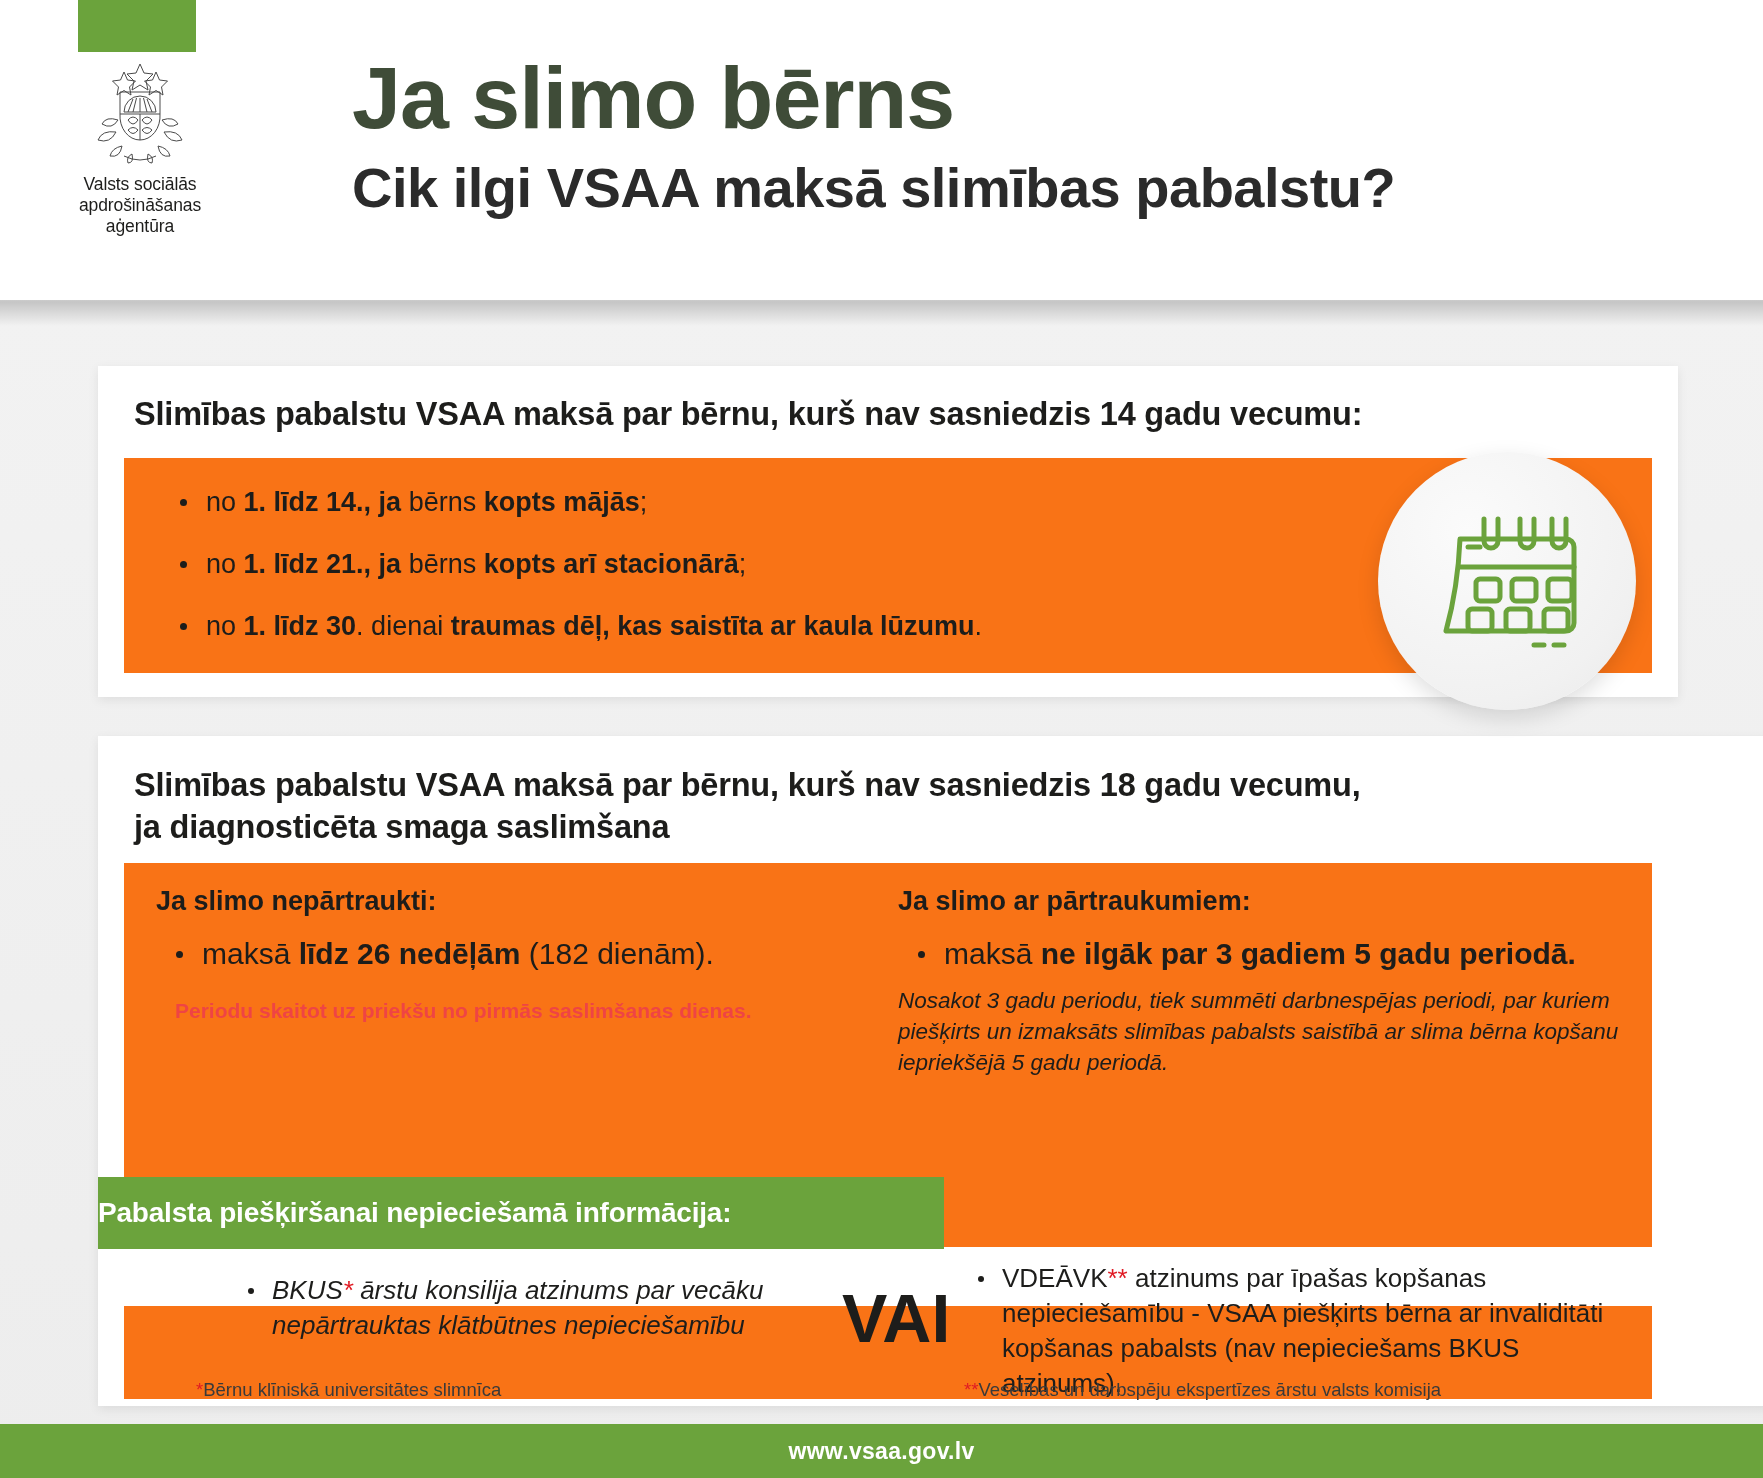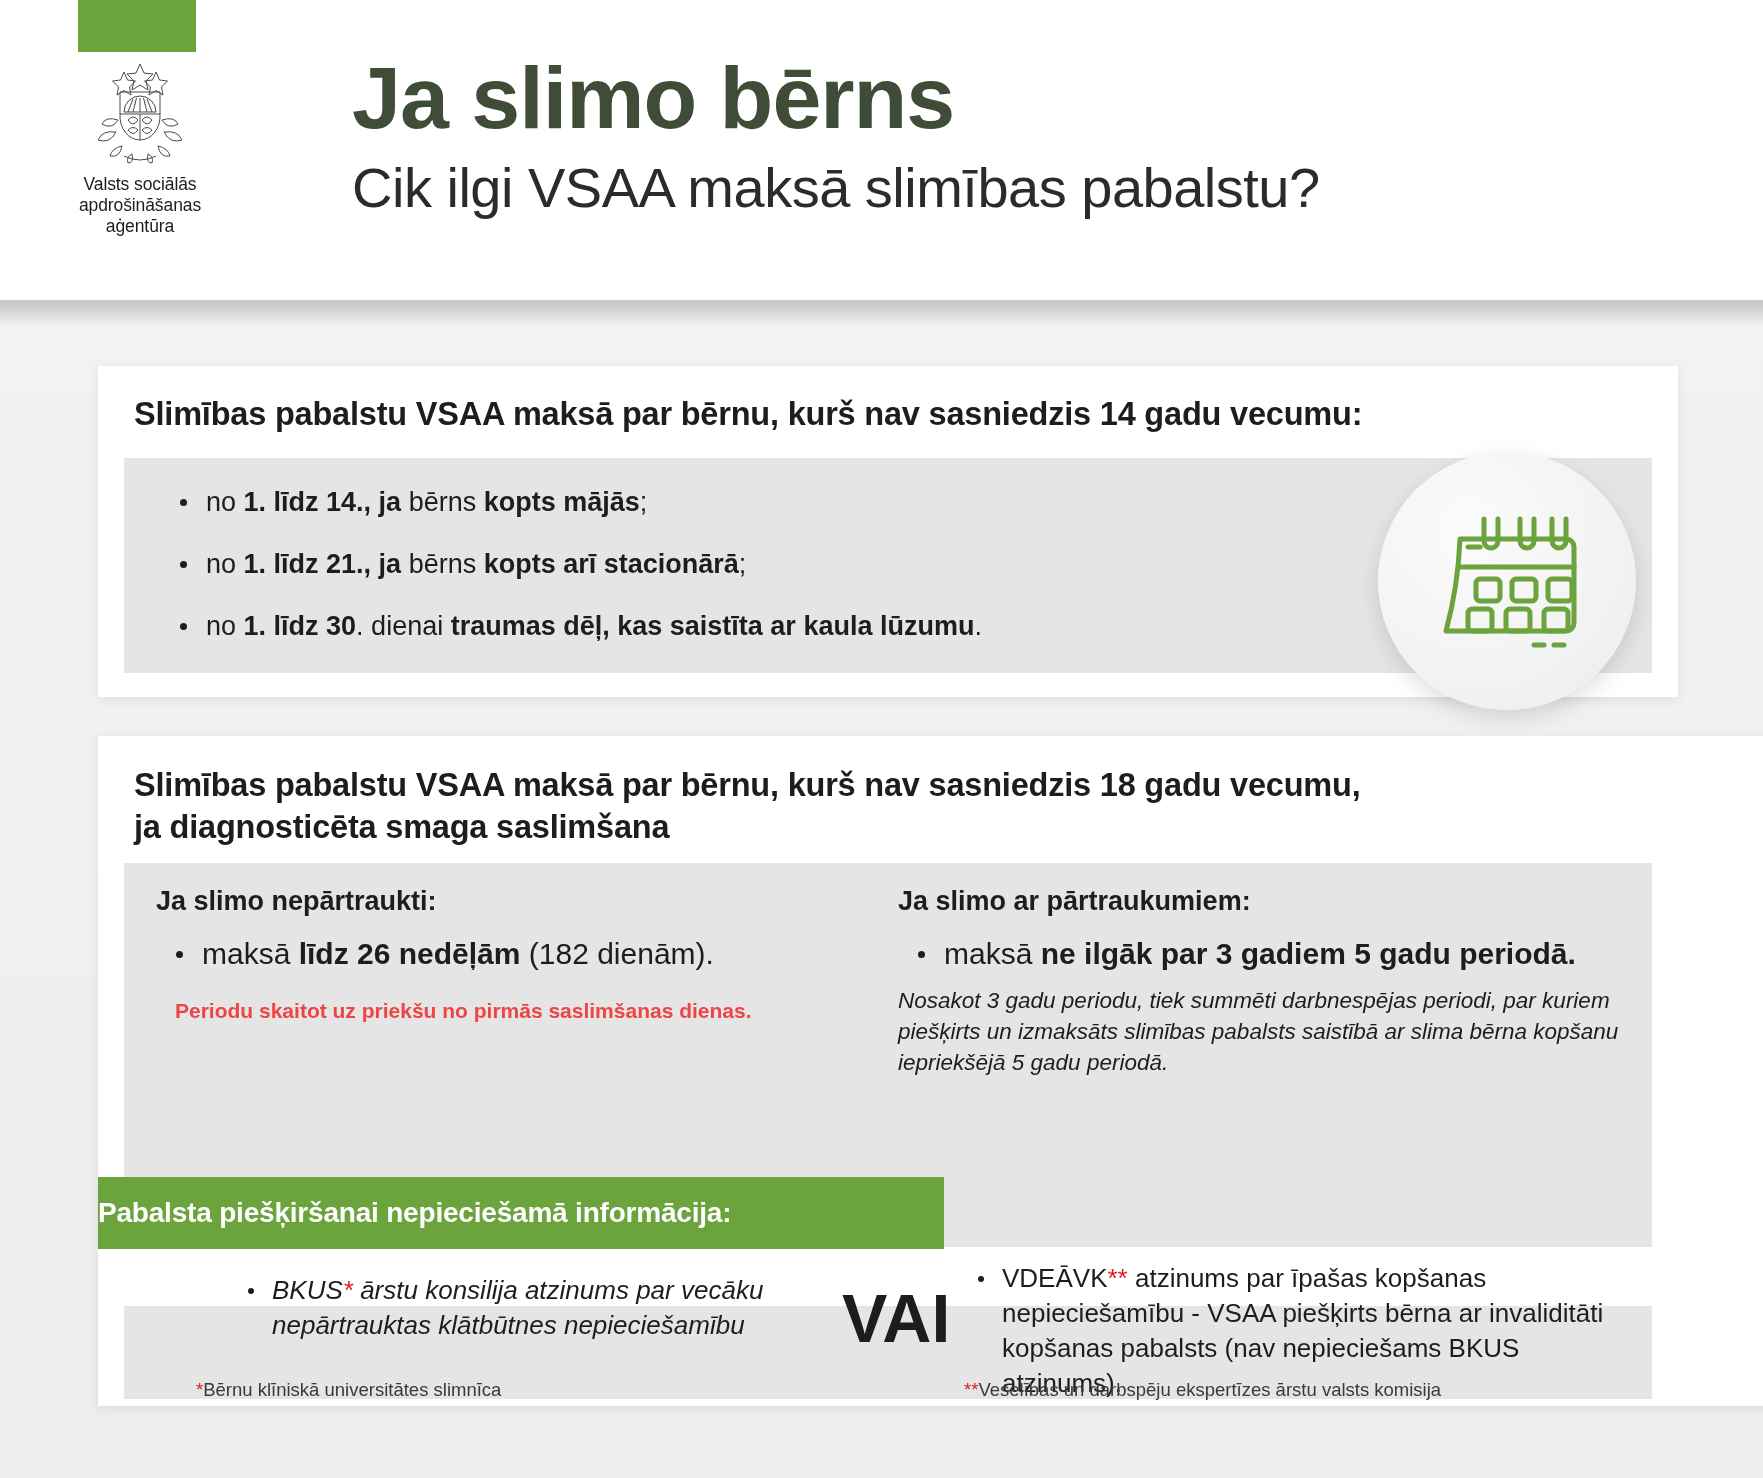--- a/index.html
+++ b/index.html
@@ -20,32 +20,32 @@
     background:linear-gradient(180deg,rgba(0,0,0,0.20) 0%,rgba(0,0,0,0.00) 100%);z-index:4;}
 
   .green-tab{position:absolute;left:78px;top:0;width:118px;height:52px;background:#6ba33c;}
 
   .logo-block{position:absolute;left:55px;top:58px;width:170px;text-align:center;}
   .crest{width:120px;height:110px;display:block;margin:0 auto 6px auto;}
   .logo-text{font-size:17.5px;line-height:21px;color:#1d1d1b;letter-spacing:-0.1px;}
 
   .title-wrap{position:absolute;left:352px;top:52px;width:1330px;}
   .title-main{font-size:88px;line-height:92px;font-weight:bold;color:#3f4c38;letter-spacing:-1px;margin:0;}
-  .title-sub{font-size:56px;line-height:64px;font-weight:400;color:#2b2b2b;margin:12px 0 0 0;letter-spacing:-0.5px;}
+  .title-sub{font-size:56px;line-height:64px;font-weight:700;color:#2b2b2b;margin:12px 0 0 0;letter-spacing:-0.5px;}
 
   
   .card{position:absolute;background:#ffffff;box-shadow:0 3px 10px rgba(0,0,0,0.08);}
   .card1{left:98px;top:366px;width:1580px;height:331px;}
   .card2{left:98px;top:736px;width:1740px;height:670px;padding-left:18px;}
 
   .card-title{font-size:32.5px;font-weight:bold;color:#1d1d1b;line-height:42px;letter-spacing:-0.2px;}
   .c1-title{position:absolute;left:36px;top:27px;width:1530px;}
   .c2-title{position:absolute;left:36px;top:28px;width:1500px;}
 
-  .inner-grey{position:absolute;background:#e5e5e5;}
+  .inner-grey{position:absolute;background:#f97316;}
   .c1-grey{left:26px;top:92px;width:1528px;height:215px;}
   .c2-grey{left:26px;top:127px;width:1528px;height:384px;}
   .c2-grey2{left:26px;top:570px;width:1528px;height:93px;}
 
   ul.bullets{list-style:none;margin:0;padding:0;}
   ul.bullets li{position:relative;padding-left:46px;font-size:27px;line-height:34px;color:#1d1d1b;margin-bottom:28px;}
   ul.bullets li:before{content:"";position:absolute;left:20px;top:14px;width:7px;height:7px;border-radius:50%;background:#1d1d1b;}
   .c1-list{position:absolute;left:36px;top:27px;width:1180px;}
   b{font-weight:bold;}
 
@@ -207,14 +207,17 @@
 
       <div class="footnote fn-left"><span class="ast">*</span><span>Bērnu klīniskā universitātes slimnīca</span></div>
       <div class="footnote fn-right"><span class="ast">**</span><span>Veselības un darbspēju ekspertīzes ārstu valsts komisija</span></div>
     </div>
   </div>
 
   <div class="green-banner">
     <span>Pabalsta piešķiršanai nepieciešamā informācija:</span>
   </div>
 
+  <div class="footer">
+    <span>www.vsaa.gov.lv</span>
+  </div>
 
 </div>
 
 </body></html>

